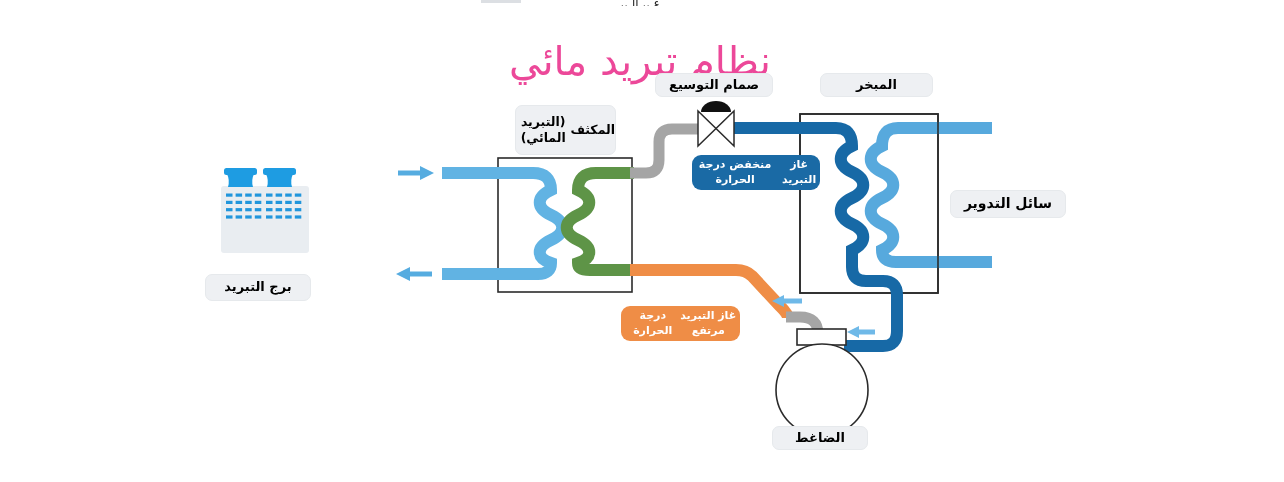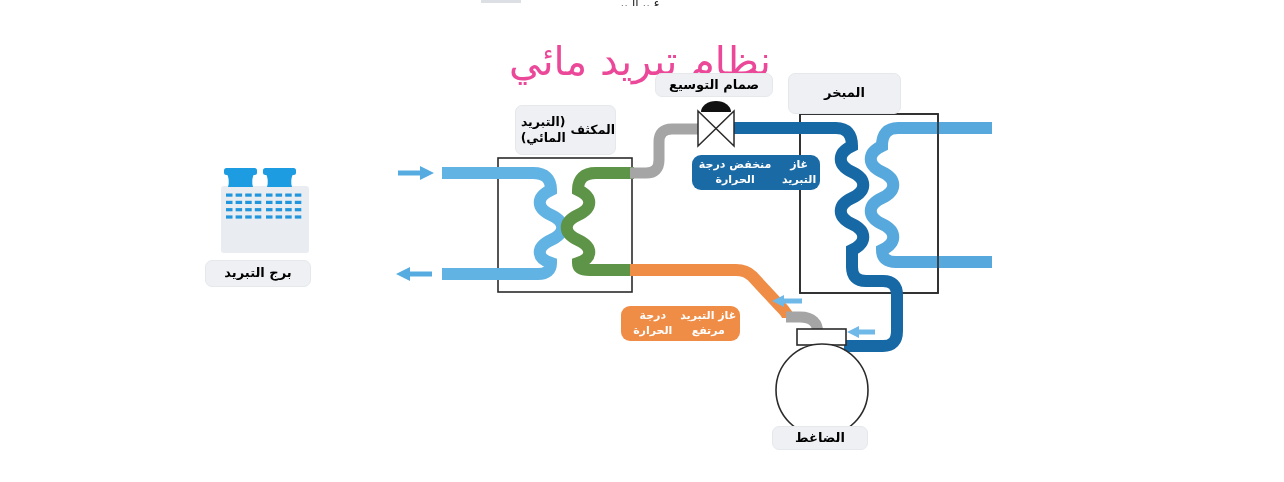--- a/index.html
+++ b/index.html
@@ -146,26 +146,27 @@
       <polygon points="734,111 734,146 716,128.5" stroke-width="1.5" fill="#ffffff" stroke="#2b2b2b"></polygon>
     </g>
   </svg>
 
   <div class="abs top-fragment-line"></div>
   <div class="abs top-fragment" dir="rtl">ء .. اا ..</div>
 
   <div class="abs title" dir="rtl">نظام تبريد مائي</div>
 
   <div class="abs chip" dir="rtl" style="left:655px;top:73px;width:118px;height:24px;">صمام التوسيع</div>
-  <div class="abs chip" dir="rtl" style="left:788px;top:73px;width:113px;height:41px;">المبخر</div>
+  <div class="abs chip" dir="rtl" style="left:820px;top:73px;width:113px;height:24px;">المبخر</div>
   <div class="abs chip" dir="rtl" style="left:515px;top:105px;width:101px;height:50px;font-size:12.5px;">
     <span>المكثف</span>
     <span>(التبريد المائي)</span>
   </div>
-  <div class="abs chip" dir="rtl" style="left:205px;top:260px;width:106px;height:27px;">برج التبريد</div>
+  <div class="abs chip" dir="rtl" style="left:950px;top:190px;width:116px;height:28px;font-size:14px;">سائل التدوير</div>
+  <div class="abs chip" dir="rtl" style="left:205px;top:274px;width:106px;height:27px;">برج التبريد</div>
   <div class="abs chip" dir="rtl" style="left:772px;top:426px;width:96px;height:24px;">الضاغط</div>
 
   <div class="abs callout small" dir="rtl" style="left: 692px; top: 155px; width: 128px; height: 35px; background: rgb(26, 106, 165);">
     <span>غاز التبريد</span>
     <span>منخفض درجة الحرارة</span>
   </div>
   <div class="abs callout small" dir="rtl" style="left: 621px; top: 306px; width: 119px; height: 35px; background: rgb(239, 141, 70); padding-left: 8px;">
     <span>غاز التبريد مرتفع</span>
     <span>درجة الحرارة</span>
   </div>

